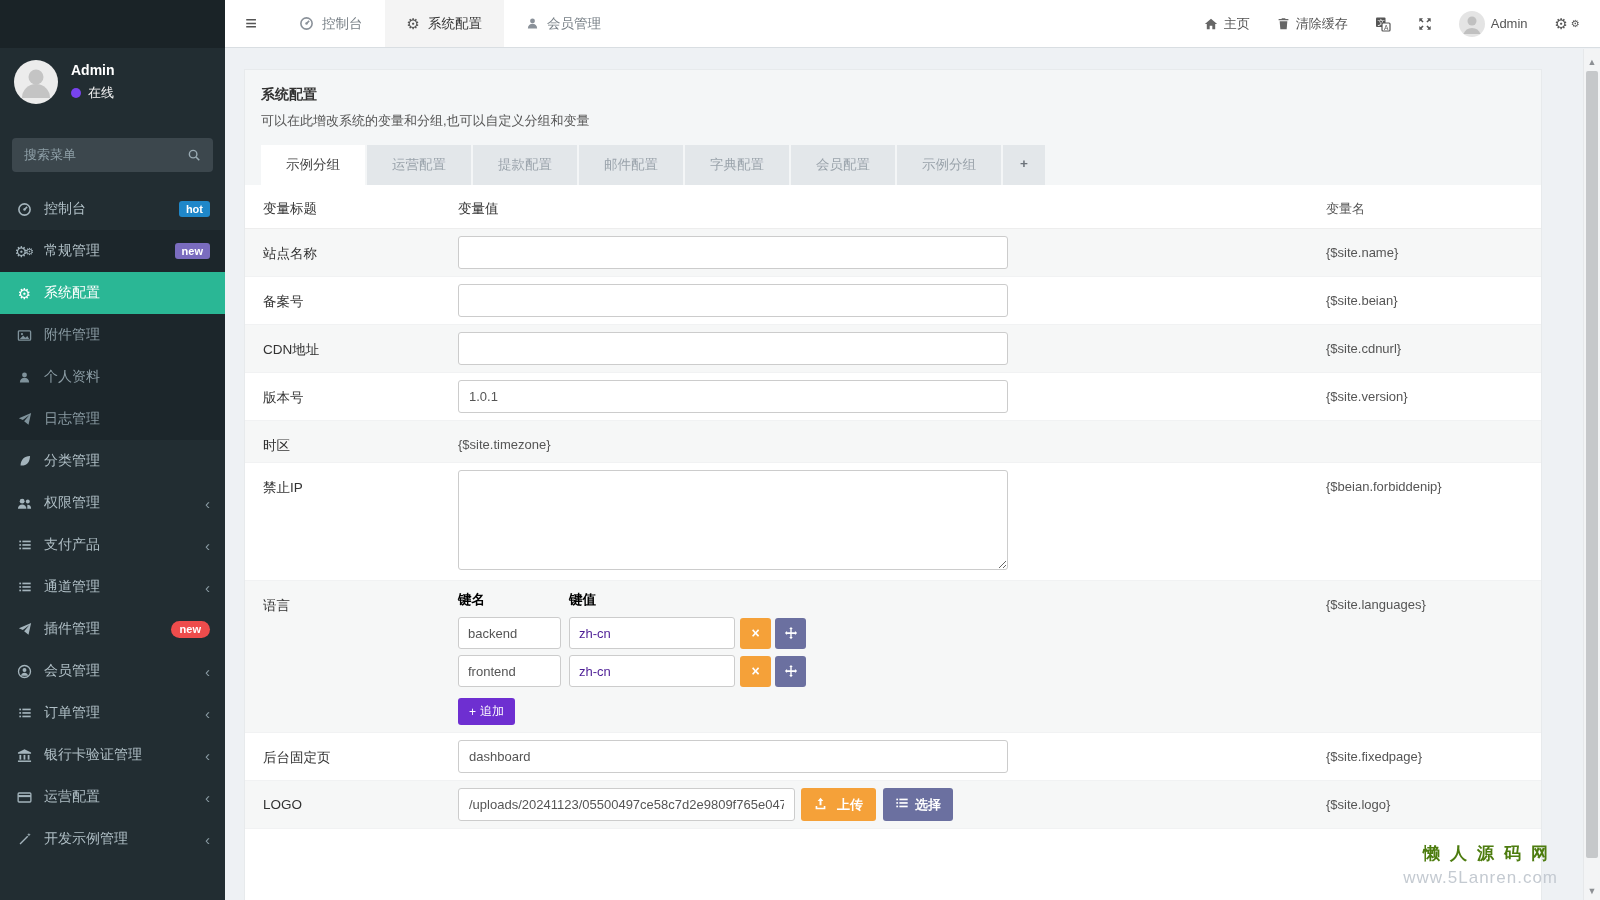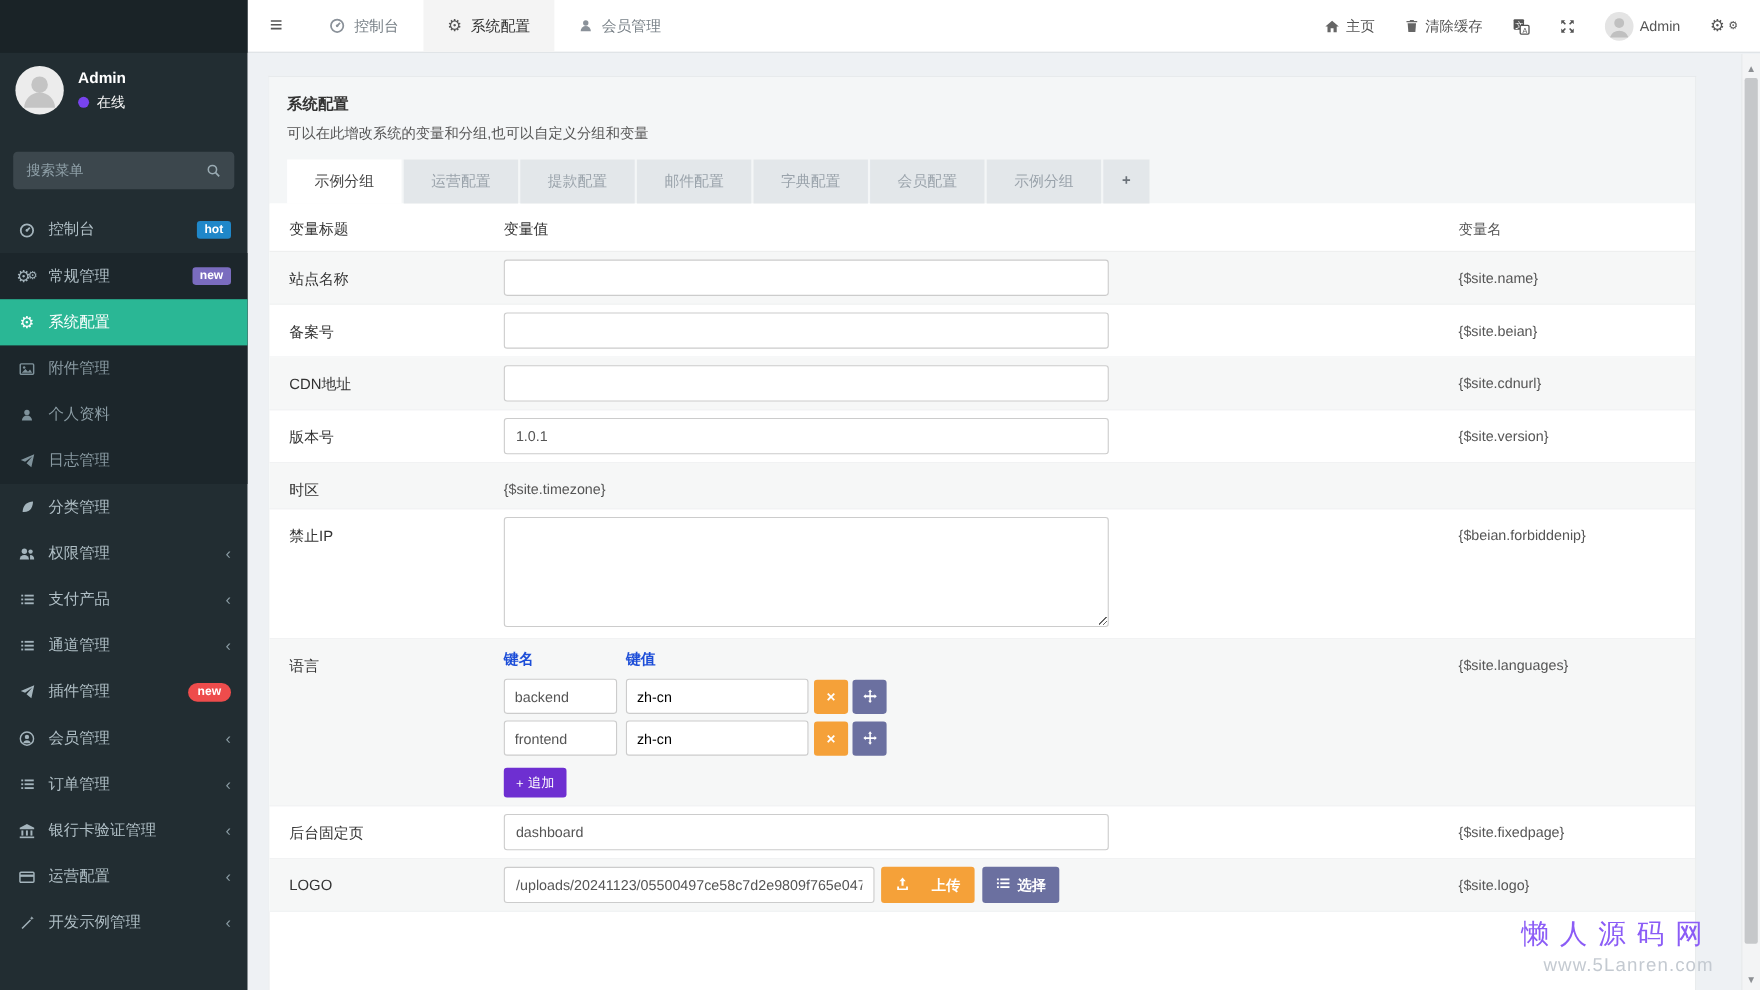--- a/index.html
+++ b/index.html
@@ -59,44 +59,44 @@
   .thead { display:flex; padding:15px 0 10px; border-bottom:1px solid #ededed; font-weight:normal; font-size:13.5px; color:#333; }
   .c-label { width:213px; padding-left:18px; flex:0 0 213px; }
   .c-value { flex:1; }
   .c-name  { width:215px; flex:0 0 215px; color:#555; font-size:13px; }
   .trow { display:flex; padding:7px 0; border-bottom:1px solid #f1f2f3; font-size:13.5px; color:#333; align-items:flex-start; }
   .trow.stripe { background:#f6f7f7; }
   .trow .c-label { padding-top:9px; }
   .trow .c-name { padding-top:9px; }
   input.form, textarea.form { width:550px; height:33px; border:1px solid #ccc; border-radius:3px; padding:0 10px; font-size:13px; color:#555; background:#fff; font-family:inherit; outline:none; }
   textarea.form { height:100px; padding:6px 10px; resize:both; }
-  .kv-head { display:flex; font-weight:bold; margin:3px 0 8px; color:#1d4ed8; }
+  .kv-head { display:flex; font-weight:bold; margin:3px 0 8px; color:#000000; }
   .kv-head .kh { width:111px; }
   .kv-row { display:flex; align-items:center; margin-bottom:6px; }
   input.kv-k { width:103px; height:32px; border:1px solid #ccc; border-radius:3px; padding:0 9px; font-size:13px; color:#555; margin-right:8px; outline:none; }
-  input.kv-v { width:166px; height:32px; border:1px solid #ccc; border-radius:3px; padding:0 9px; font-size:13px; color:#000000; margin-right:5px; outline:none; }
+  input.kv-v { width:166px; height:32px; border:1px solid #ccc; border-radius:3px; padding:0 9px; font-size:13px; color:#4c1d95; margin-right:5px; outline:none; }
   .btn { border:none; cursor:pointer; color:#fff; font-family:inherit; display:inline-flex; align-items:center; justify-content:center; }
   .btn-sq { width:31px; height:31px; border-radius:3px; font-size:14px; font-weight:bold; margin-right:4px; }
   .btn-x { background:#f5a139; }
   .btn-move { background:#6b70a0; }
   .btn-append { margin-top:5px; background:#6e2fd1; height:27px; padding:0 11px; border-radius:3px; font-size:12px; gap:4px; }
   .up-wrap { display:flex; align-items:center; }
   input.up-input { width:337px; height:33px; border:1px solid #ccc; border-radius:3px; padding:0 10px; font-size:13px; color:#555; outline:none; }
-  .btn-upload { background:#f5a139; height:33px; padding:0 13px; border-radius:3px; font-size:13px; gap:20px; margin-left:6px; font-weight:bold; }
+  .btn-upload { background:#f5a139; height:33px; padding:0 13px; border-radius:3px; font-size:13px; gap:10px; margin-left:6px; font-weight:bold; }
   .btn-choose { background:#6b70a0; height:33px; padding:0 12px; border-radius:3px; font-size:13px; gap:6px; margin-left:7px; font-weight:bold; }
 
   
   .scrollbar { position:absolute; right:0; top:0; bottom:0; width:17px; background:#f3f4f5; border-left:1px solid #e6e8ea; z-index:6; }
   .sb-up, .sb-down { position:absolute; left:0; right:0; text-align:center; color:#8d9094; font-size:9px; cursor:pointer; }
   .sb-up { top:8px; } .sb-down { bottom:4px; }
   .sb-thumb { position:absolute; left:2px; right:2px; top:22px; bottom:42px; background:#c6c8ca; border-radius:2px; cursor:pointer; }
 
   
   .watermark { position:absolute; right:42px; bottom:12px; text-align:right; z-index:7; pointer-events:none; }
-  .wm1 { font-size:25px; font-weight:normal; letter-spacing:10px; color:#8b5cf6; }
+  .wm1 { font-size:17px; font-weight:bold; letter-spacing:10px; color:#4d7c0f; }
   .wm2 { font-size:17px; color:#c4cad1; margin-top:3px; letter-spacing:1px; }
 </style>
 </head>
 <body>
 
 <div class="sidebar">
   <div class="sidebar-top"></div>
   <div class="user-panel">
     <div class="avatar-lg">
       <svg viewBox="0 0 44 44" width="44" height="44">

